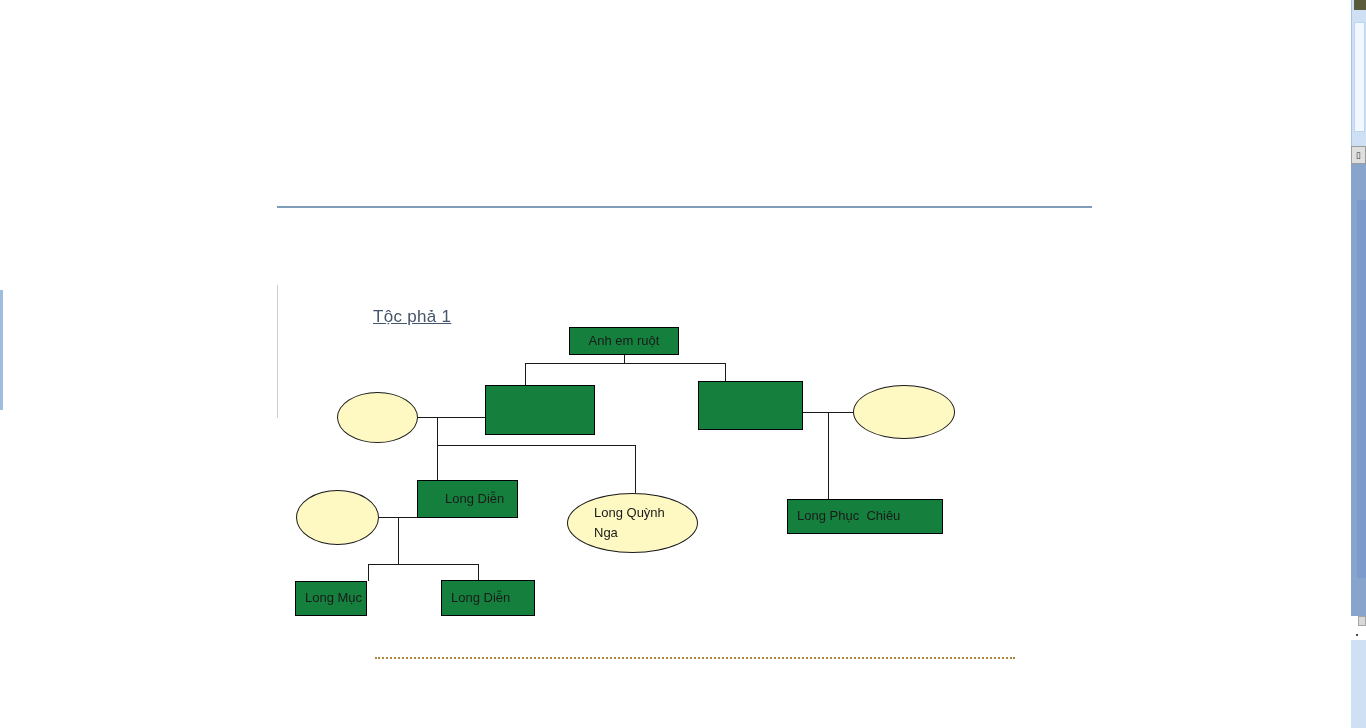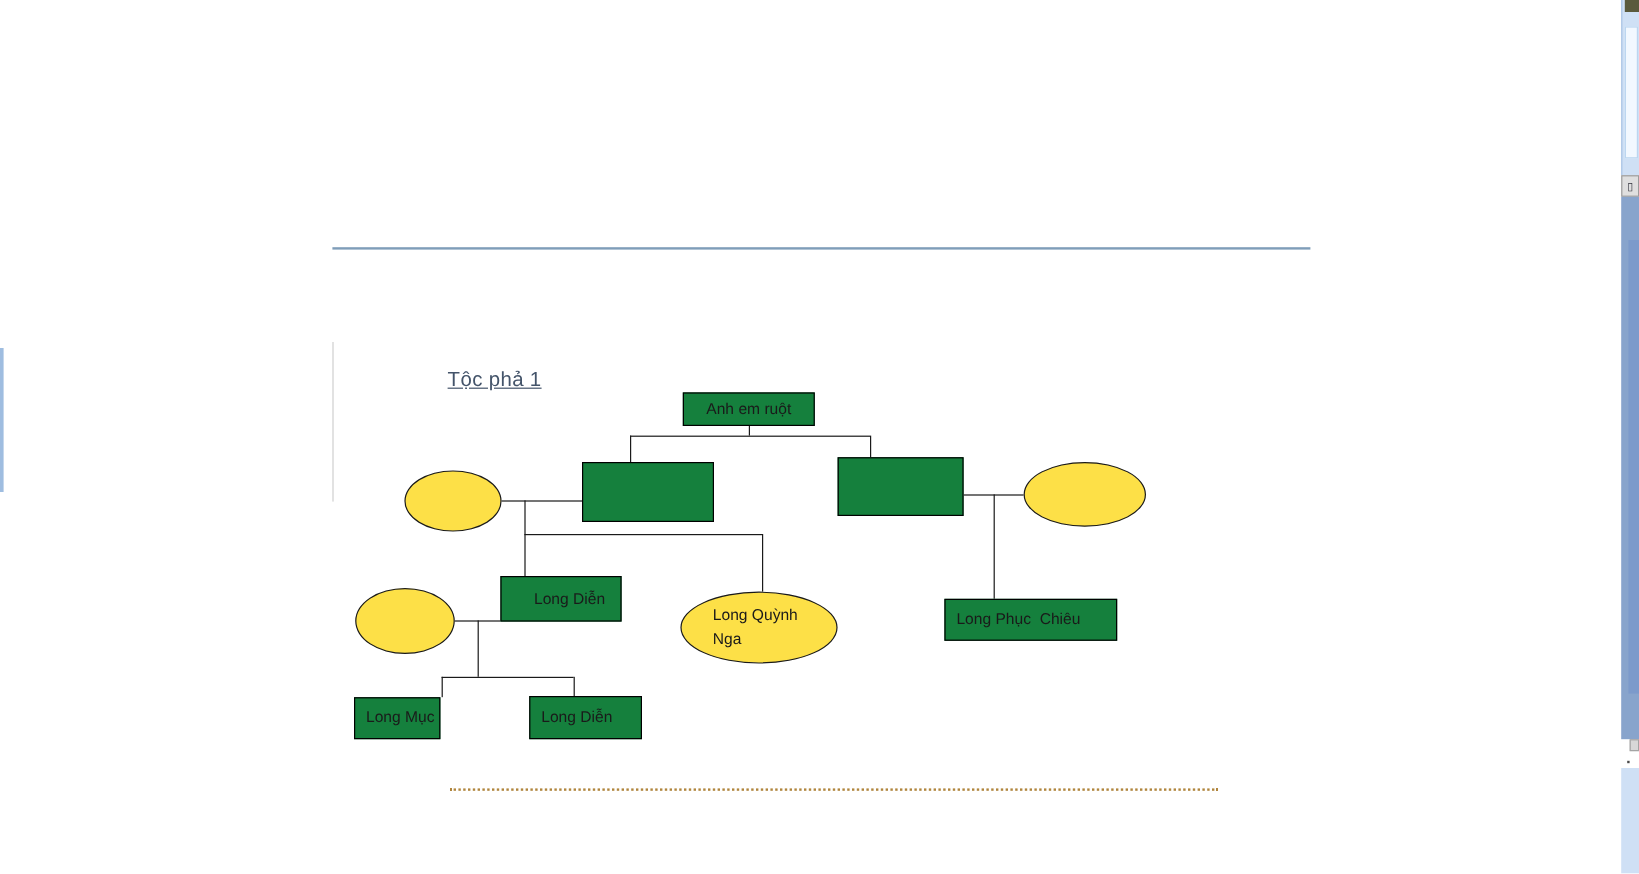--- a/index.html
+++ b/index.html
@@ -93,21 +93,21 @@
   .node-box.center-label {
     justify-content: center;
     padding-left: 0;
   }
 
   .node-ellipse {
     position: absolute;
     box-sizing: border-box;
     border: 1px solid #1a1a1a;
     border-radius: 50%;
-    background: #fde047;
+    background: #fef9c3;
     font-size: 13px;
     color: #1a1a1a;
     line-height: 1.55;
     display: flex;
     flex-direction: column;
     justify-content: center;
     padding-left: 26px;
     padding-right: 10px;
     white-space: pre-line;
   }
@@ -231,21 +231,21 @@
     <div class="connector-v" style="left:635px; top:445px; height:48px;"></div>
 
     <div class="node-box" style="left:698px; top:381px; width:105px; height:49px;"></div>
 
     <div class="connector-h" style="left:803px; top:412px; width:50px;"></div>
 
     <div class="node-ellipse" style="left:853px; top:385px; width:102px; height:54px;"></div>
 
     <div class="connector-v" style="left:828px; top:412px; height:87px;"></div>
 
-    <div class="node-box" style="left:787px; top:499px; width:144px; height:35px;">Long Phục  Chiêu</div>
+    <div class="node-box" style="left:787px; top:499px; width:156px; height:35px;">Long Phục  Chiêu</div>
 
     <div class="node-ellipse" style="left:296px; top:490px; width:83px; height:55px;"></div>
 
     <div class="connector-h" style="left:379px; top:517px; width:38px;"></div>
 
     <div class="node-box" style="left:417px; top:480px; width:101px; height:38px;padding-left:27px;">Long Diễn</div>
 
     <div class="node-ellipse multiline" style="left:567px; top:493px; width:131px; height:60px;">Long Quỳnh
 Nga</div>
 

